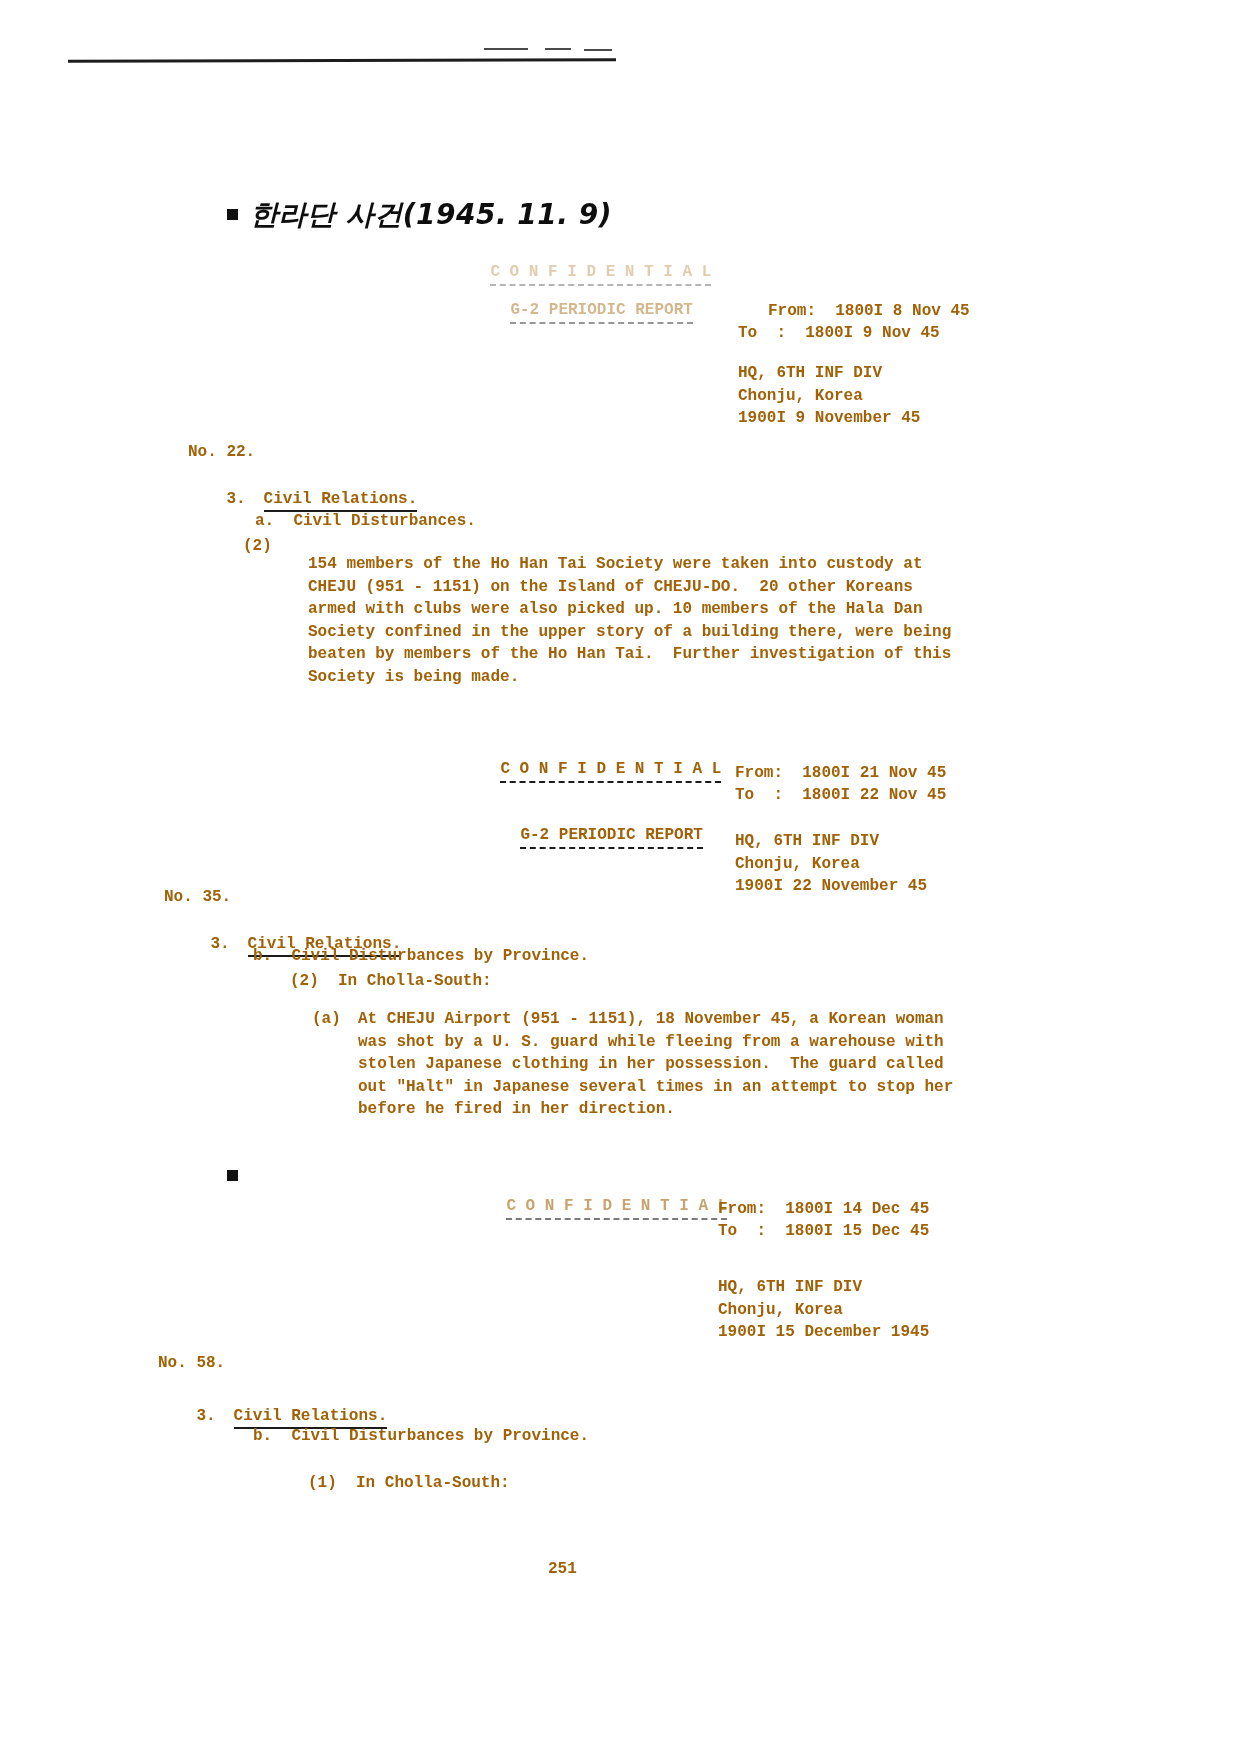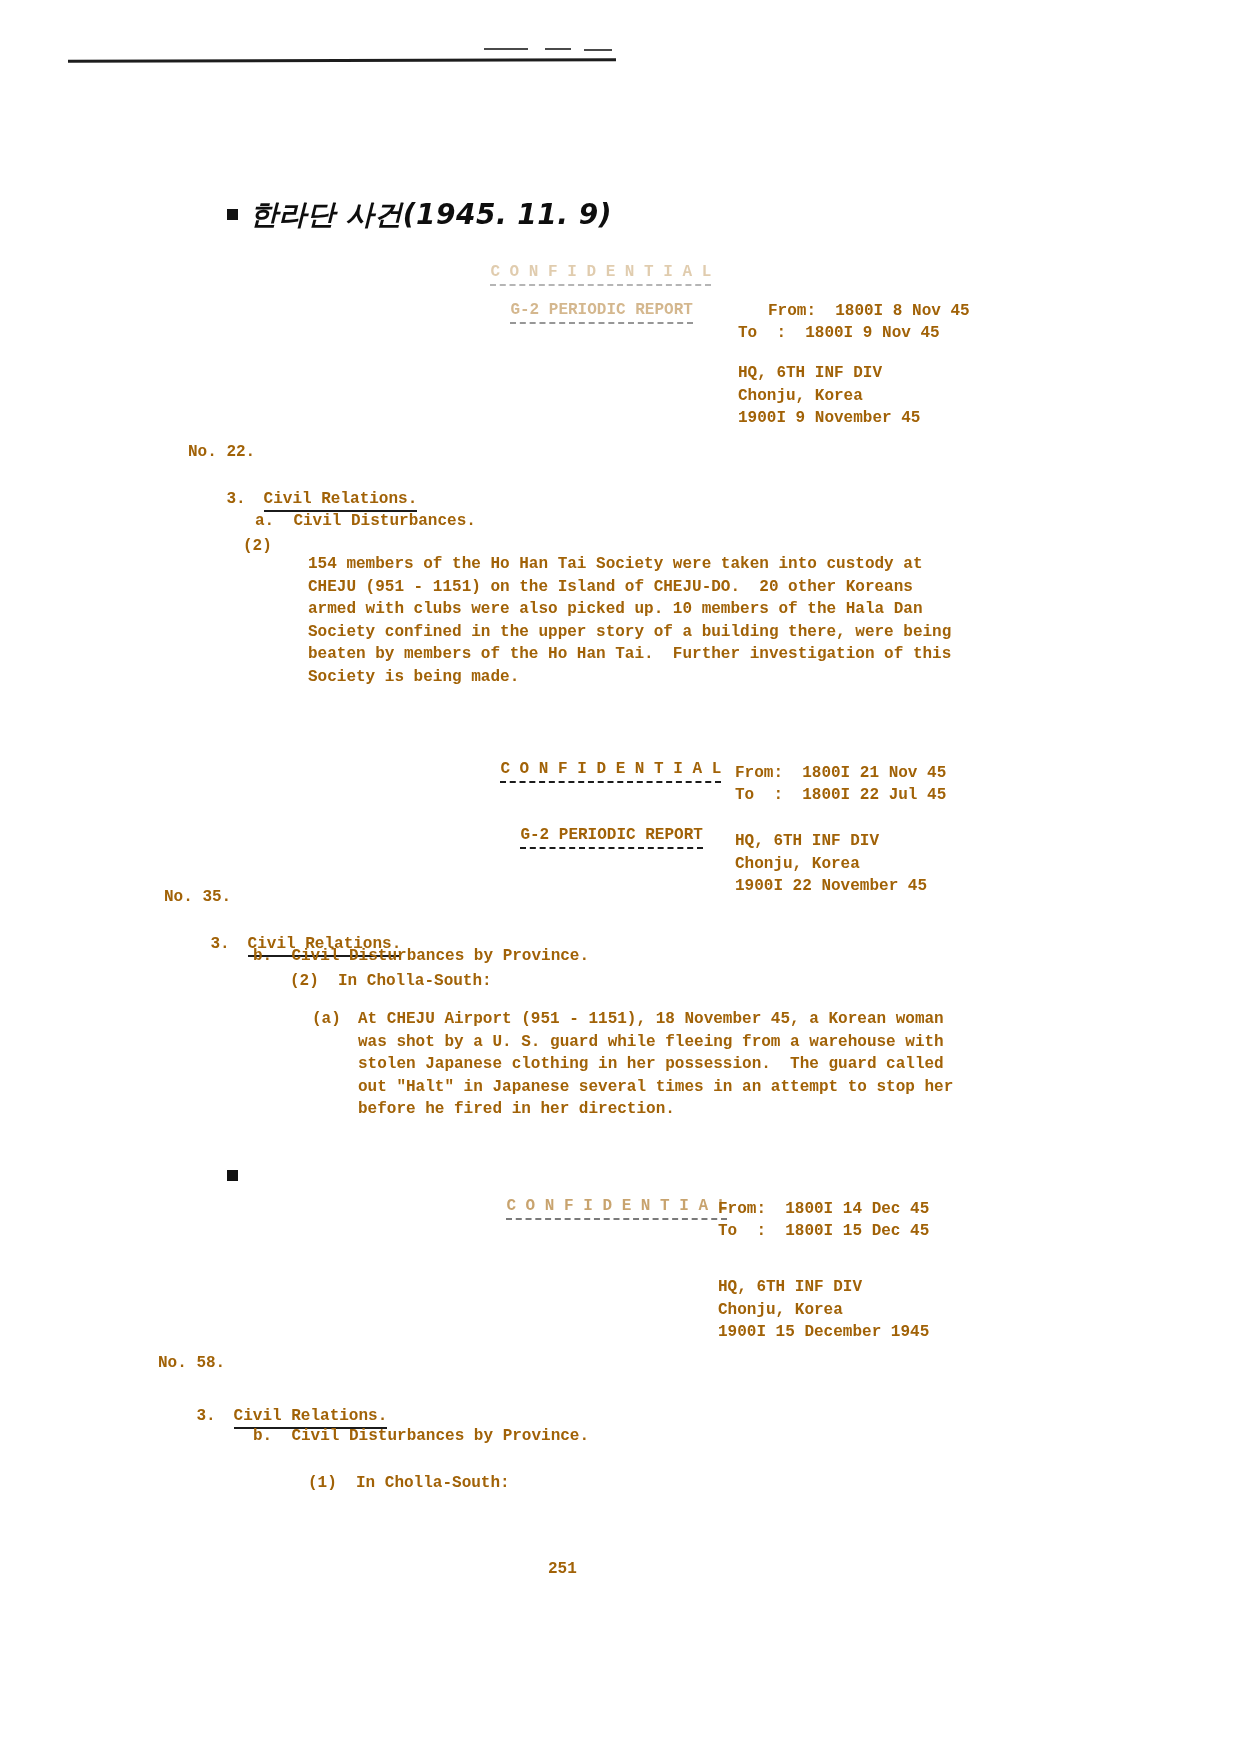--- a/index.html
+++ b/index.html
@@ -84,21 +84,21 @@
 Society confined in the upper story of a building there, were being
 beaten by members of the Ho Han Tai.  Further investigation of this
 Society is being made.</div>
 
 
   <div class="mono" style="left:462px; top:735px;">
     <span class="ul-dash">C O N F I D E N T I A L</span>
   </div>
 
   <div class="mono" style="left:735px; top:762px;">From:  1800I 21 Nov 45</div>
-  <div class="mono" style="left:735px; top:784px;">To  :  1800I 22 Jul 45</div>
+  <div class="mono" style="left:735px; top:784px;">To  :  1800I 22 Nov 45</div>
 
   <div class="mono" style="left:482px; top:801px;">
     <span class="ul-dash">G-2 PERIODIC REPORT</span>
   </div>
 
   <div class="mono" style="left:735px; top:830px;">HQ, 6TH INF DIV
 Chonju, Korea
 1900I 22 November 45</div>
 
   <div class="mono" style="left:164px; top:886px;">No. 35.</div>

